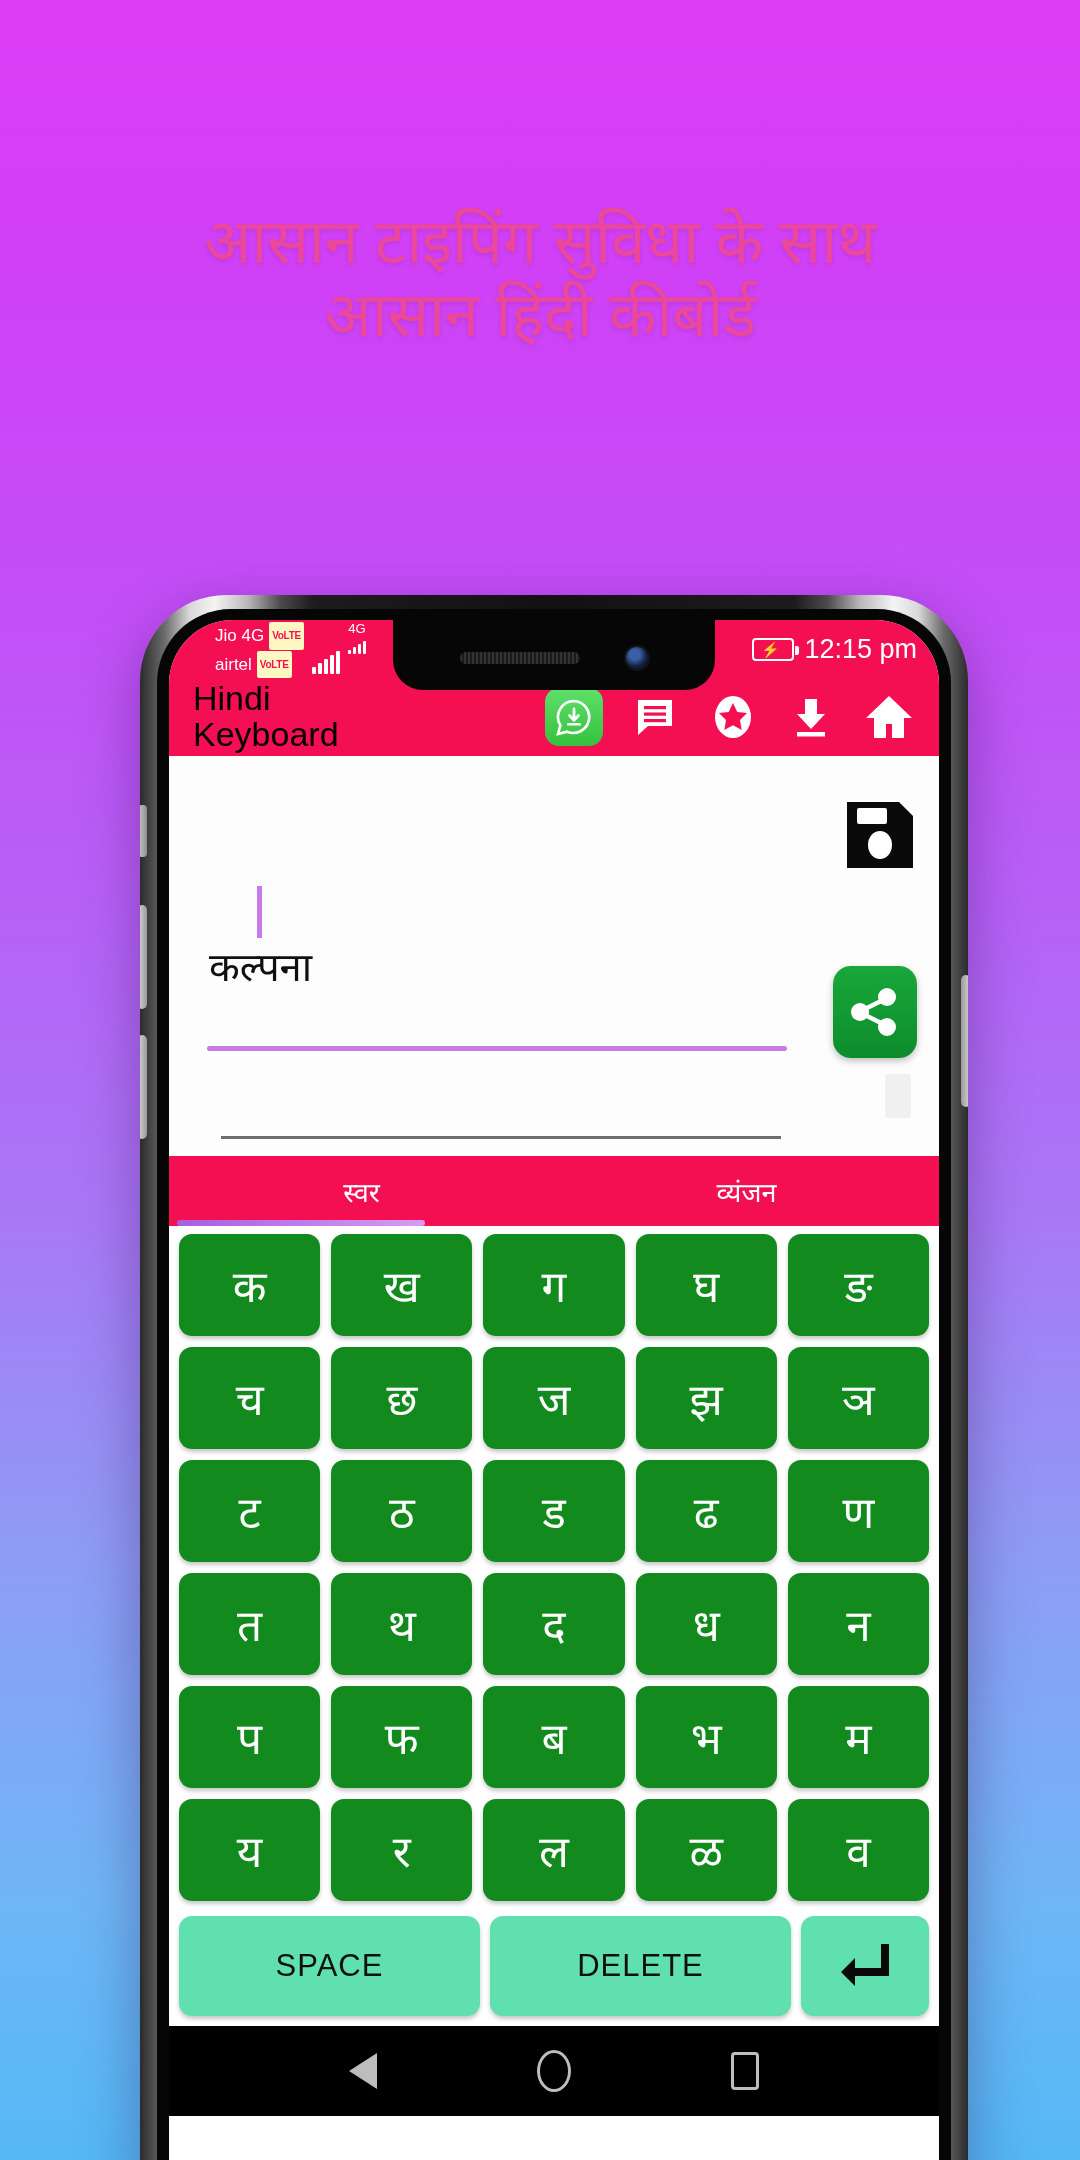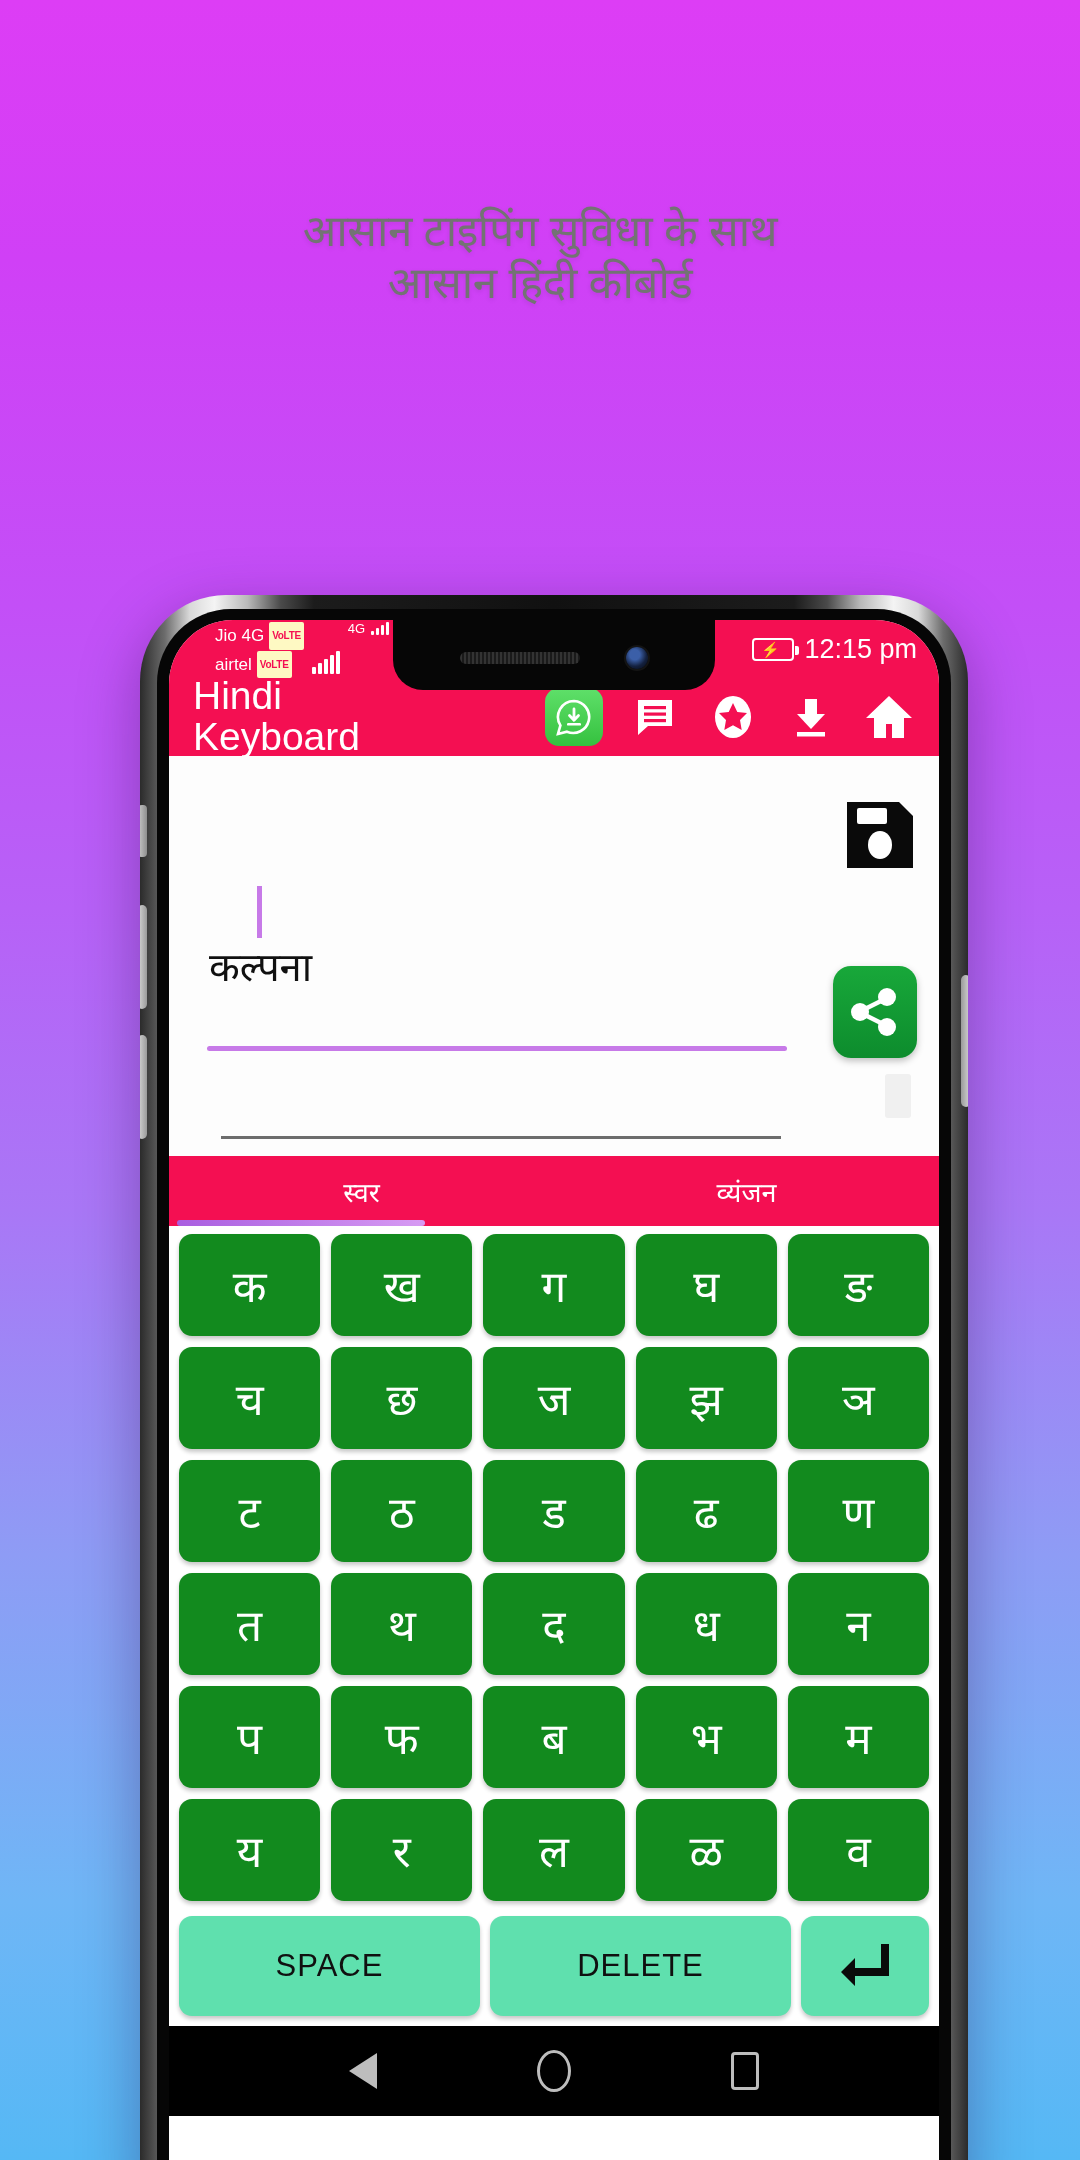--- a/index.html
+++ b/index.html
@@ -9,22 +9,22 @@
     background:linear-gradient(180deg,
        #dd3df5 0%, #d040f6 12%, #c34ff7 28%,
        #b761f7 42%, #a977f6 56%, #8e9cf5 72%,
        #6fb6f6 88%, #55b8f5 100%);
     position:relative;
   }
 
   
   .promo {
     position:absolute; top:205px; left:0; width:1080px;
-    text-align:center; color:#737373;
-    font-size:44px; line-height:1.18; font-weight:400;
+    text-align:center; color:#ec4899;
+    font-size:62px; line-height:1.18; font-weight:400;
     letter-spacing:-0.5px;
     text-shadow:0 2px 5px rgba(0,0,0,.10);
   }
   .promo .l2 { display:block; }
 
   
   .device {
     position:absolute; left:140px; top:595px;
     width:828px; height:1600px;
     border-radius:86px 86px 0 0;
@@ -70,21 +70,21 @@
   .carrier-row { display:flex; align-items:center; gap:5px; white-space:nowrap; }
   .volte {
     background:#fef9c3; color:#f40f52; font-size:10px; font-weight:bold;
     padding:8px 3px; border-radius:2px; letter-spacing:-0.3px;
   }
   .bars { display:flex; align-items:flex-end; gap:2px; height:26px; align-self:flex-end; padding-bottom:4px;}
   .bars i { display:block; width:4px; background:#fff; border-radius:1px; }
   .bars i:nth-child(1){height:7px} .bars i:nth-child(2){height:11px}
   .bars i:nth-child(3){height:15px} .bars i:nth-child(4){height:19px}
   .bars i:nth-child(5){height:23px}
-  .sig2 { display:flex; flex-direction:row; align-items:center; font-size:13px; line-height:1; gap:6px; }
+  .sig2 { display:flex; flex-direction:column; align-items:center; font-size:13px; line-height:1; gap:6px; }
   .bars-sm { display:flex; align-items:flex-end; gap:2px; height:13px; }
   .bars-sm i { display:block; width:3px; background:#fff; border-radius:1px; }
   .bars-sm i:nth-child(1){height:4px} .bars-sm i:nth-child(2){height:7px}
   .bars-sm i:nth-child(3){height:10px} .bars-sm i:nth-child(4){height:13px}
   .sb-right { display:flex; align-items:center; gap:10px; font-size:27px; }
   .battery { position:relative; width:42px; height:23px; border:2.5px solid #fff; border-radius:4px; }
   .battery:after { content:""; position:absolute; right:-7px; top:6px; width:4px; height:9px;
                    background:#fff; border-radius:0 2px 2px 0; }
   .battery .bolt { position:absolute; left:7px; top:2px; font-size:15px; color:#fff; line-height:16px; }
 
@@ -99,21 +99,21 @@
              background:repeating-linear-gradient(90deg,#333 0 2px,#1a1a1a 2px 4px); margin-top:6px; }
   .camera { width:22px; height:22px; border-radius:50%;
             background:radial-gradient(circle at 40% 35%,#3b5fa8 0 26%,#14213f 60%,#05080f 100%);
             box-shadow:0 0 0 2px #141414; margin-top:6px; }
 
   
   .appbar {
     background:#f40f52; height:78px; display:flex; align-items:center;
     padding:0 20px 0 24px; gap:14px;
   }
-  .app-title { color:#ffffff; font-size:39px; line-height:1.05; width:150px; }
+  .app-title { color:#000000; font-size:34px; line-height:1.05; width:150px; }
   .app-icons { flex:1; display:flex; align-items:center; justify-content:flex-end; gap:26px; padding-right:4px; }
   .icn { width:52px; height:52px; display:flex; align-items:center; justify-content:center; }
   .wa-save {
     width:58px; height:58px; border-radius:14px;
     background:linear-gradient(180deg,#5fe06a,#35c13f);
     display:flex; align-items:center; justify-content:center;
   }
 
   
   .editor { position:relative; background:#fdfdfd; height:400px; }

